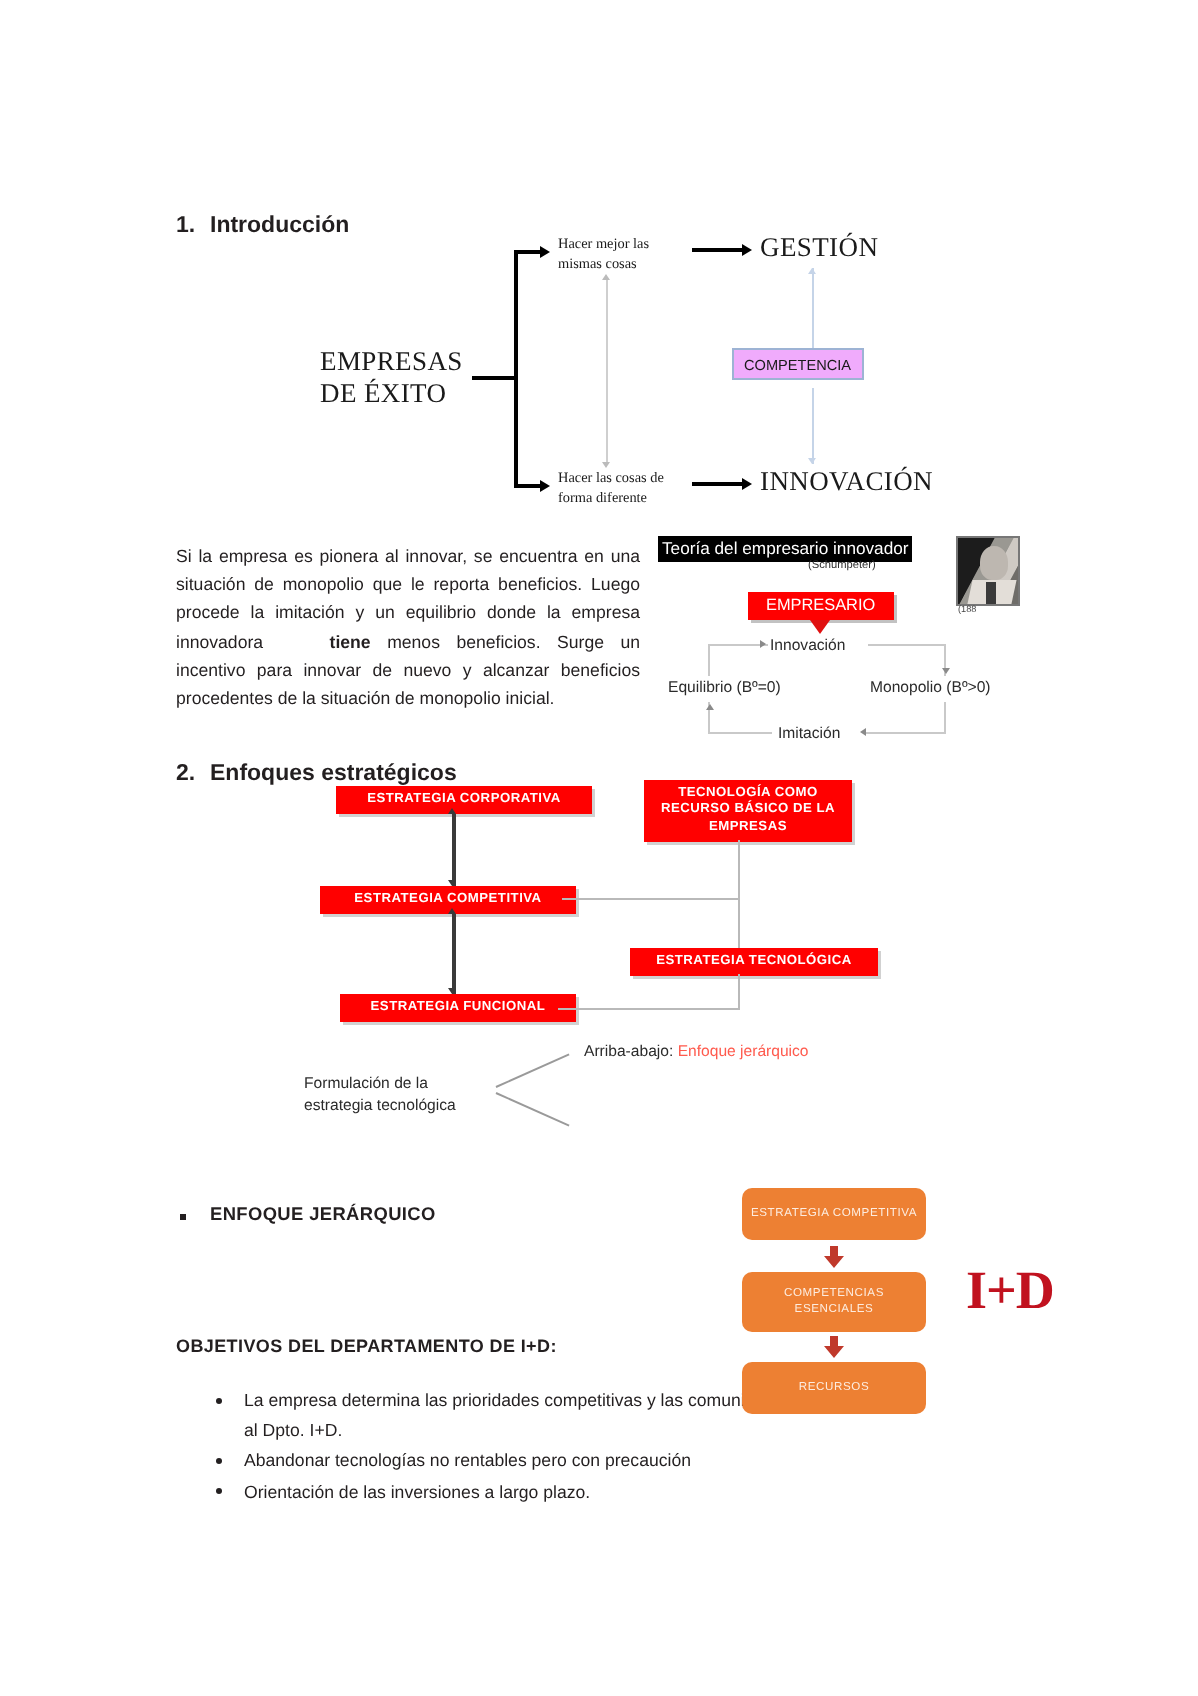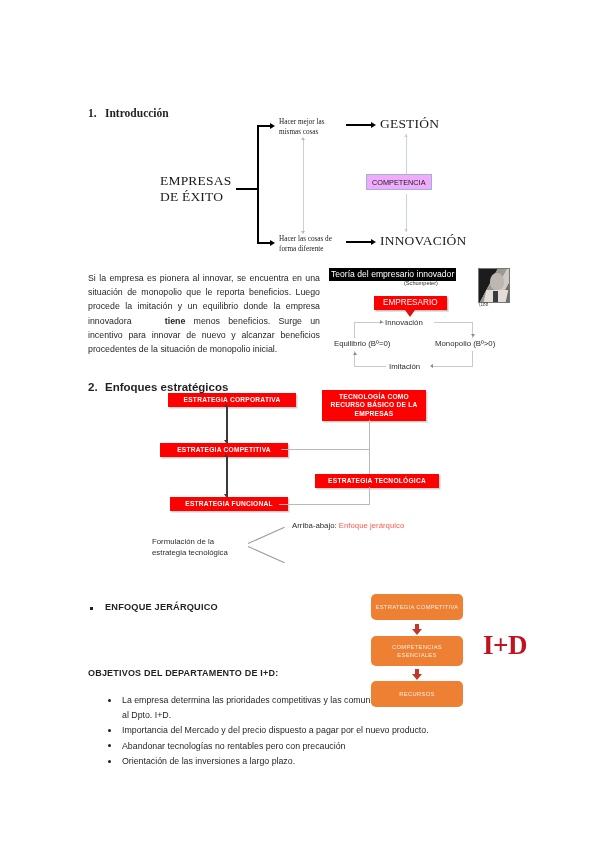--- a/index.html
+++ b/index.html
@@ -299,21 +299,21 @@
     border-radius: 50%;
     background: #231f20;
   }
 </style>
 </head>
 <body>
 
 <div class="page">
 
 
-  <div class="section-head" style="left:88px; top:107px;font-family:Liberation Serif, serif;">
+  <div class="section-head" style="left:88px; top:107px;">
     <span class="section-num">1.</span><span>Introducción</span>
   </div>
 
   <div class="d1">
 
     <div class="serif big" style="left:0px; top:61px; line-height:16px;">
       <div>EMPRESAS</div>
       <div>DE ÉXITO</div>
     </div>
 
@@ -436,21 +436,20 @@
   </div>
 
   <div class="sq-bullet" style="left:90px; top:607px;"></div>
   <div class="bold-head" style="left:105px; top:602px;">ENFOQUE JERÁRQUICO</div>
 
 
   <div class="bold-head" style="left:88px; top:668px; font-size:9px;">OBJETIVOS DEL DEPARTAMENTO DE I+D:</div>
 
   <div class="ul-list" style="left:100px; top:693px; width:400px;">
     <div class="ul-item" style="width:260px;">La empresa determina las prioridades competitivas y las comunica al Dpto. I+D.</div>
-    <div class="ul-item">Importancia del Mercado y del precio dispuesto a pagar por el nuevo producto.</div>
     <div class="ul-item">Abandonar tecnologías no rentables pero con precaución</div>
     <div class="ul-item">Orientación de las inversiones a largo plazo.</div>
   </div>
 
   <div class="d5">
     <div class="obox" style="top:0px; height:26px;">ESTRATEGIA COMPETITIVA</div>
     <div class="oarrow" style="top:28px;">
       <svg width="12" height="12" viewBox="0 0 12 12" aria-hidden="true">
         <path d="M4 0 h4 v5 h3 L6 11 L1 5 h3 z" fill="#c0392b"></path>
       </svg>

